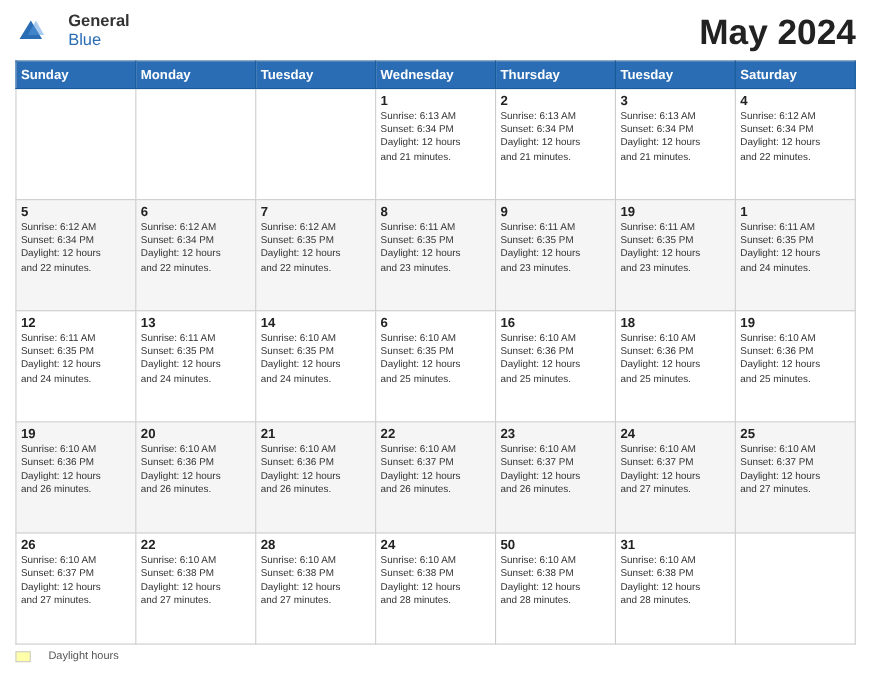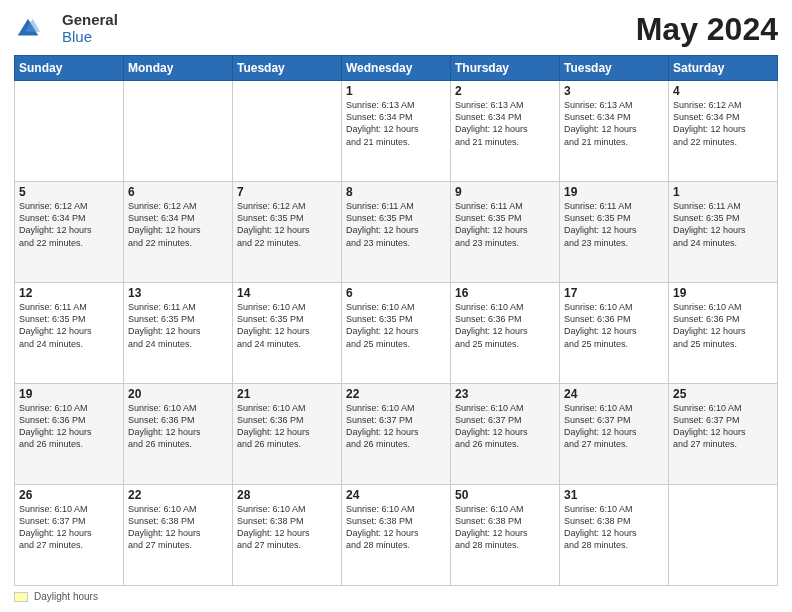--- a/index.html
+++ b/index.html
@@ -98,21 +98,21 @@
       font-size: 9px;
       line-height: 1.35;
       color: #333;
     }
     .empty-cell {
       background: #fff !important;
     }
     .footer {
       display: flex;
       align-items: flex-end;
-      gap: 6px;
+      gap: 16px;
       margin-top: 5px;
       font-size: 10px;
       color: #555;
     }
     .footer-swatch {
       width: 14px;
       height: 10px;
       background: #ffffaa;
       border: 1px solid #ccc;
     }
@@ -264,21 +264,21 @@
 and 25 minutes.</div>
           </td>
           <td>
             <span class="day-num">16</span>
             <div class="day-info" style="white-space: pre-line;">Sunrise: 6:10 AM
 Sunset: 6:36 PM
 Daylight: 12 hours
 and 25 minutes.</div>
           </td>
           <td>
-            <span class="day-num">17</span>
+            <span class="day-num">18</span>
             <div class="day-info" style="white-space: pre-line;">Sunrise: 6:10 AM
 Sunset: 6:36 PM
 Daylight: 12 hours
 and 25 minutes.</div>
           </td>
           <td>
             <span class="day-num">19</span>
             <div class="day-info" style="white-space: pre-line;">Sunrise: 6:10 AM
 Sunset: 6:36 PM
 Daylight: 12 hours

